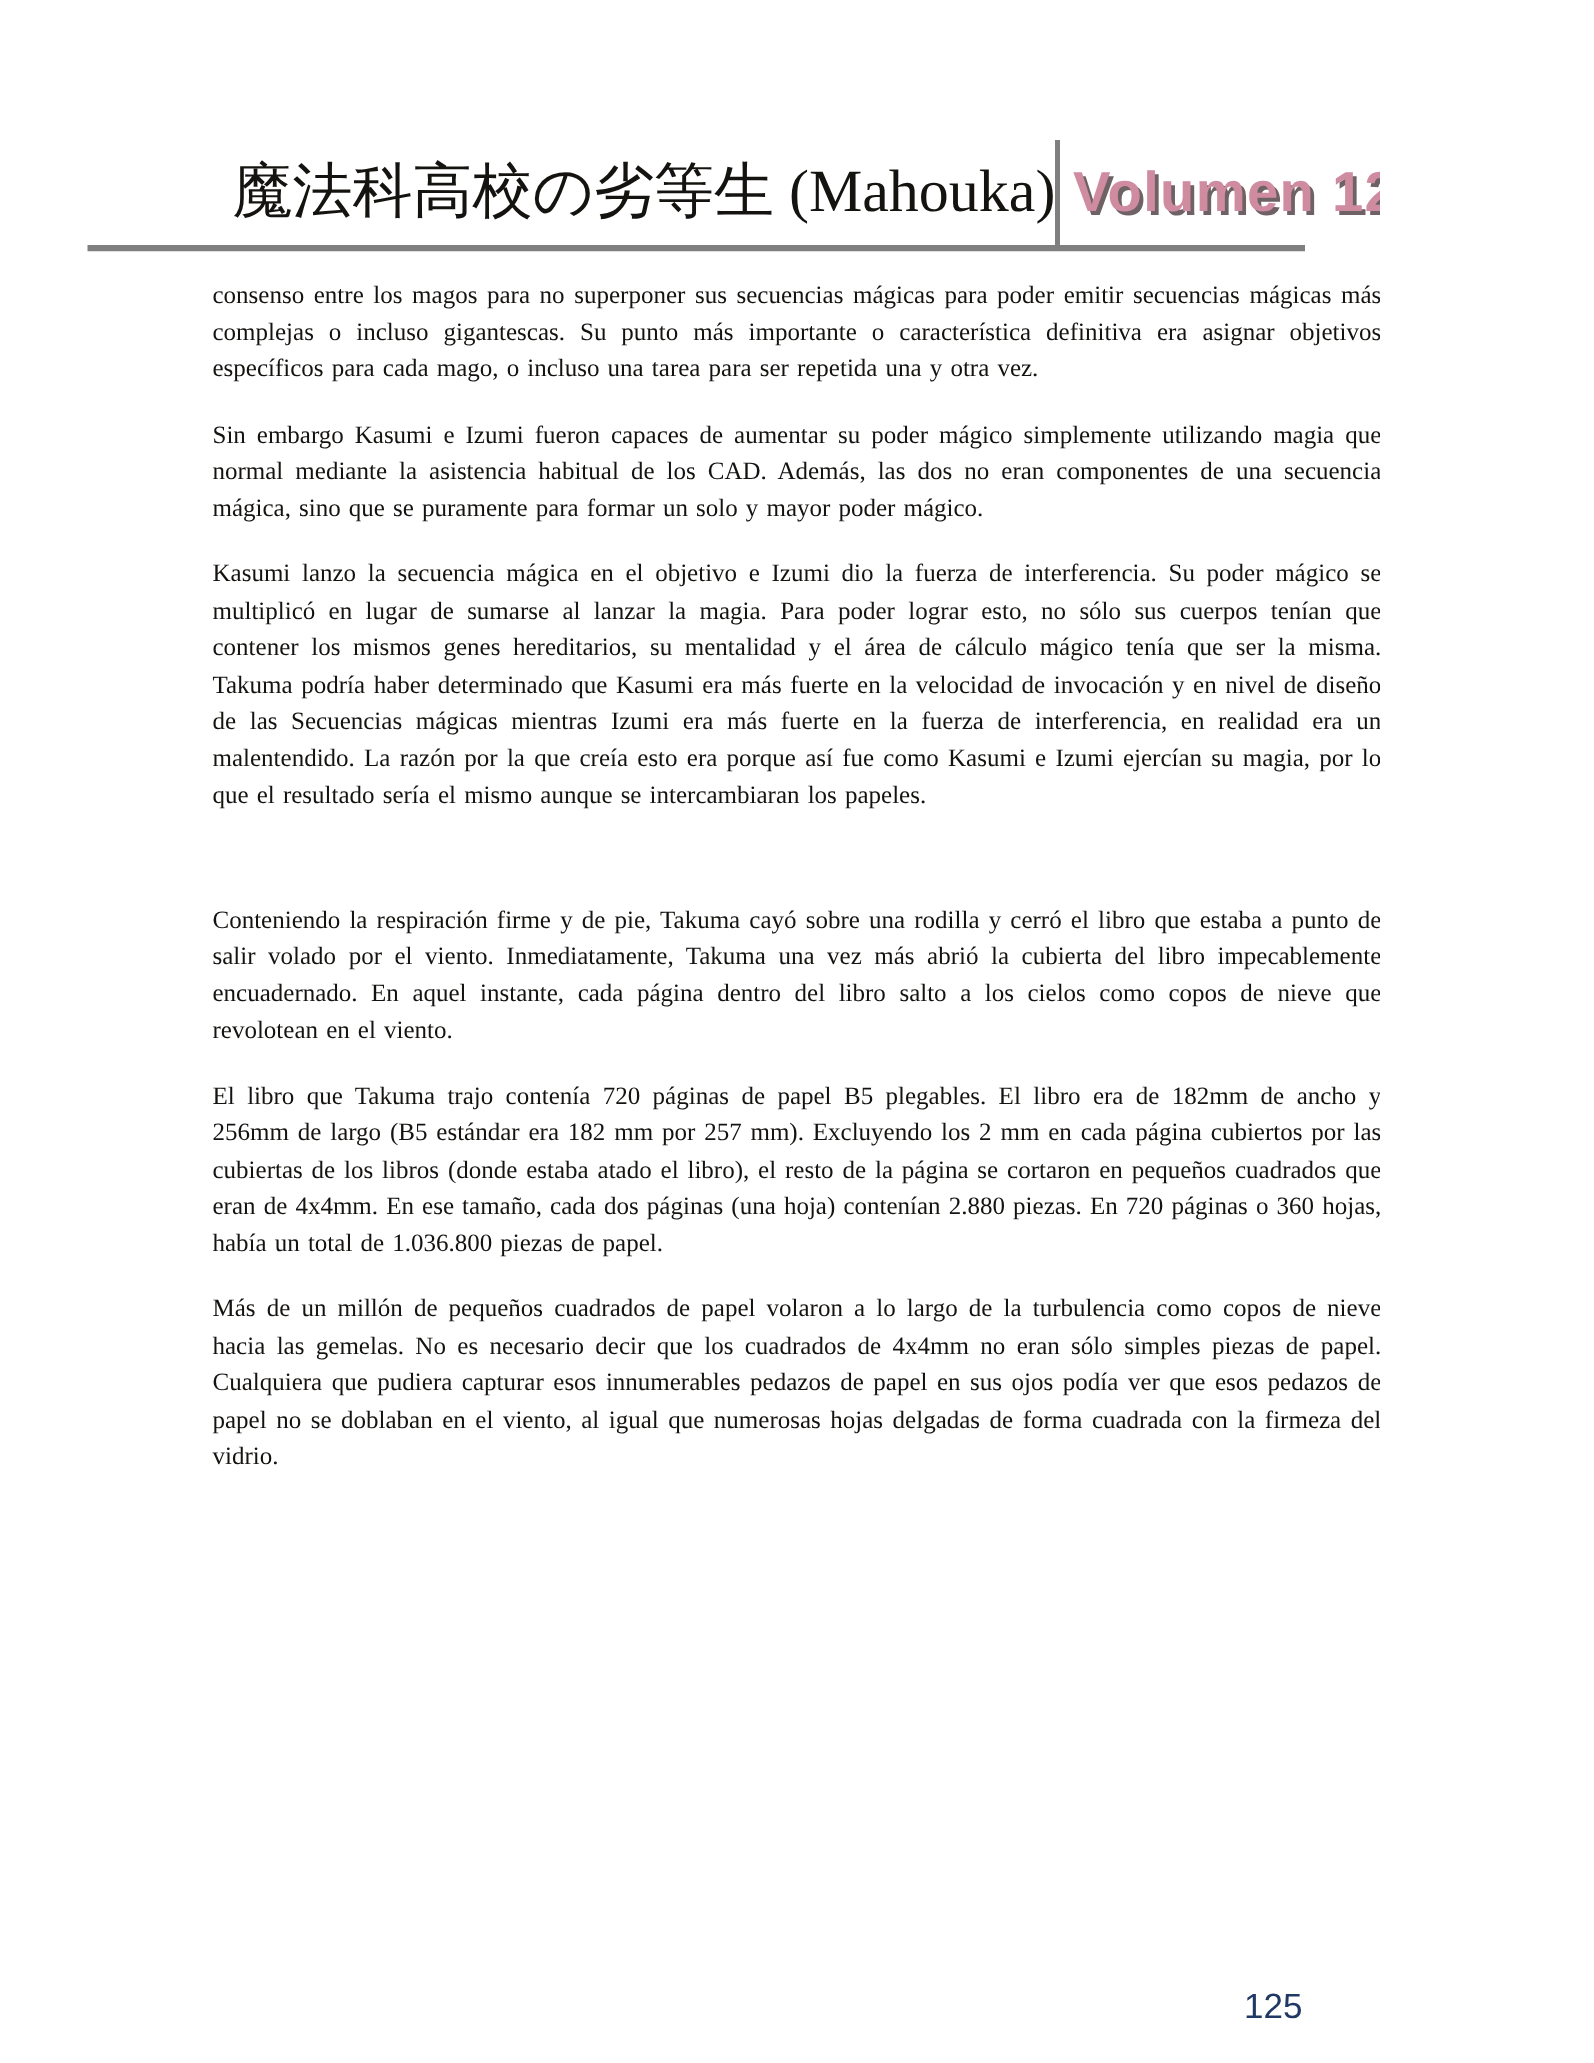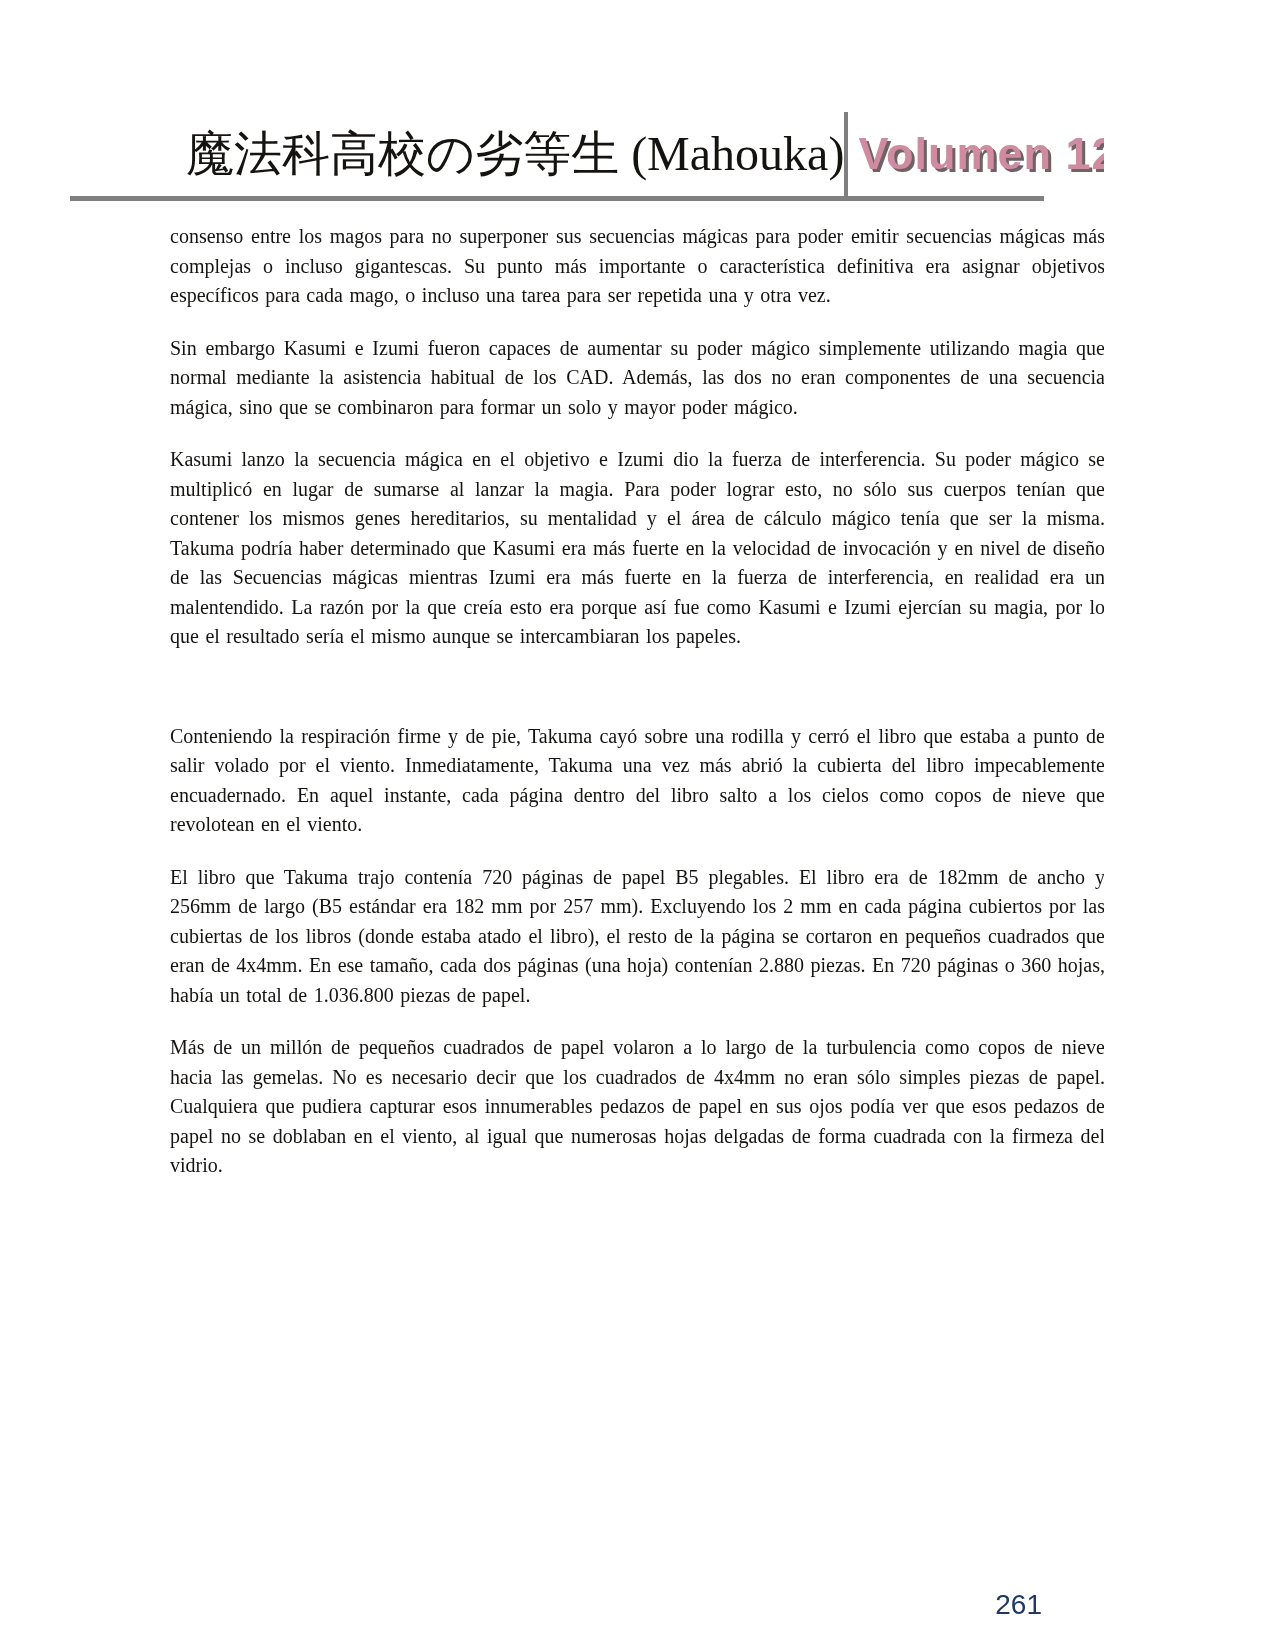--- a/index.html
+++ b/index.html
@@ -95,22 +95,22 @@
       <h1 class="doc-title">魔法科高校の劣等生 (Mahouka)</h1>
       <div class="vol-box">
         <span class="vol-label">Volumen 12</span>
       </div>
     </div>
     <div class="header-rule"></div>
   </header>
 
   <main class="body-text">
     <p>consenso entre los magos para no superponer sus secuencias mágicas para poder emitir secuencias mágicas más complejas o incluso gigantescas. Su punto más importante o característica definitiva era asignar objetivos específicos para cada mago, o incluso una tarea para ser repetida una y otra vez.</p>
-    <p>Sin embargo Kasumi e Izumi fueron capaces de aumentar su poder mágico simplemente utilizando magia que normal mediante la asistencia habitual de los CAD. Además, las dos no eran componentes de una secuencia mágica, sino que se combinaron para formar un solo y mayor poder mágico.</p>
+    <p>Sin embargo Kasumi e Izumi fueron capaces de aumentar su poder mágico simplemente utilizando magia que normal mediante la asistencia habitual de los CAD. Además, las dos no eran componentes de una secuencia mágica, sino que se puramente para formar un solo y mayor poder mágico.</p>
     <p>Kasumi lanzo la secuencia mágica en el objetivo e Izumi dio la fuerza de interferencia. Su poder mágico se multiplicó en lugar de sumarse al lanzar la magia. Para poder lograr esto, no sólo sus cuerpos tenían que contener los mismos genes hereditarios, su mentalidad y el área de cálculo mágico tenía que ser la misma. Takuma podría haber determinado que Kasumi era más fuerte en la velocidad de invocación y en nivel de diseño de las Secuencias mágicas mientras Izumi era más fuerte en la fuerza de interferencia, en realidad era un malentendido. La razón por la que creía esto era porque así fue como Kasumi e Izumi ejercían su magia, por lo que el resultado sería el mismo aunque se intercambiaran los papeles.</p>
     <p class="section-gap">Conteniendo la respiración firme y de pie, Takuma cayó sobre una rodilla y cerró el libro que estaba a punto de salir volado por el viento. Inmediatamente, Takuma una vez más abrió la cubierta del libro impecablemente encuadernado. En aquel instante, cada página dentro del libro salto a los cielos como copos de nieve que revolotean en el viento.</p>
     <p>El libro que Takuma trajo contenía 720 páginas de papel B5 plegables. El libro era de 182mm de ancho y 256mm de largo (B5 estándar era 182 mm por 257 mm). Excluyendo los 2 mm en cada página cubiertos por las cubiertas de los libros (donde estaba atado el libro), el resto de la página se cortaron en pequeños cuadrados que eran de 4x4mm. En ese tamaño, cada dos páginas (una hoja) contenían 2.880 piezas. En 720 páginas o 360 hojas, había un total de 1.036.800 piezas de papel.</p>
     <p>Más de un millón de pequeños cuadrados de papel volaron a lo largo de la turbulencia como copos de nieve hacia las gemelas. No es necesario decir que los cuadrados de 4x4mm no eran sólo simples piezas de papel. Cualquiera que pudiera capturar esos innumerables pedazos de papel en sus ojos podía ver que esos pedazos de papel no se doblaban en el viento, al igual que numerosas hojas delgadas de forma cuadrada con la firmeza del vidrio.</p>
   </main>
 
-  <div class="page-number">261</div>
+  <div class="page-number">125</div>
 
 </div>
 
 </body></html>

